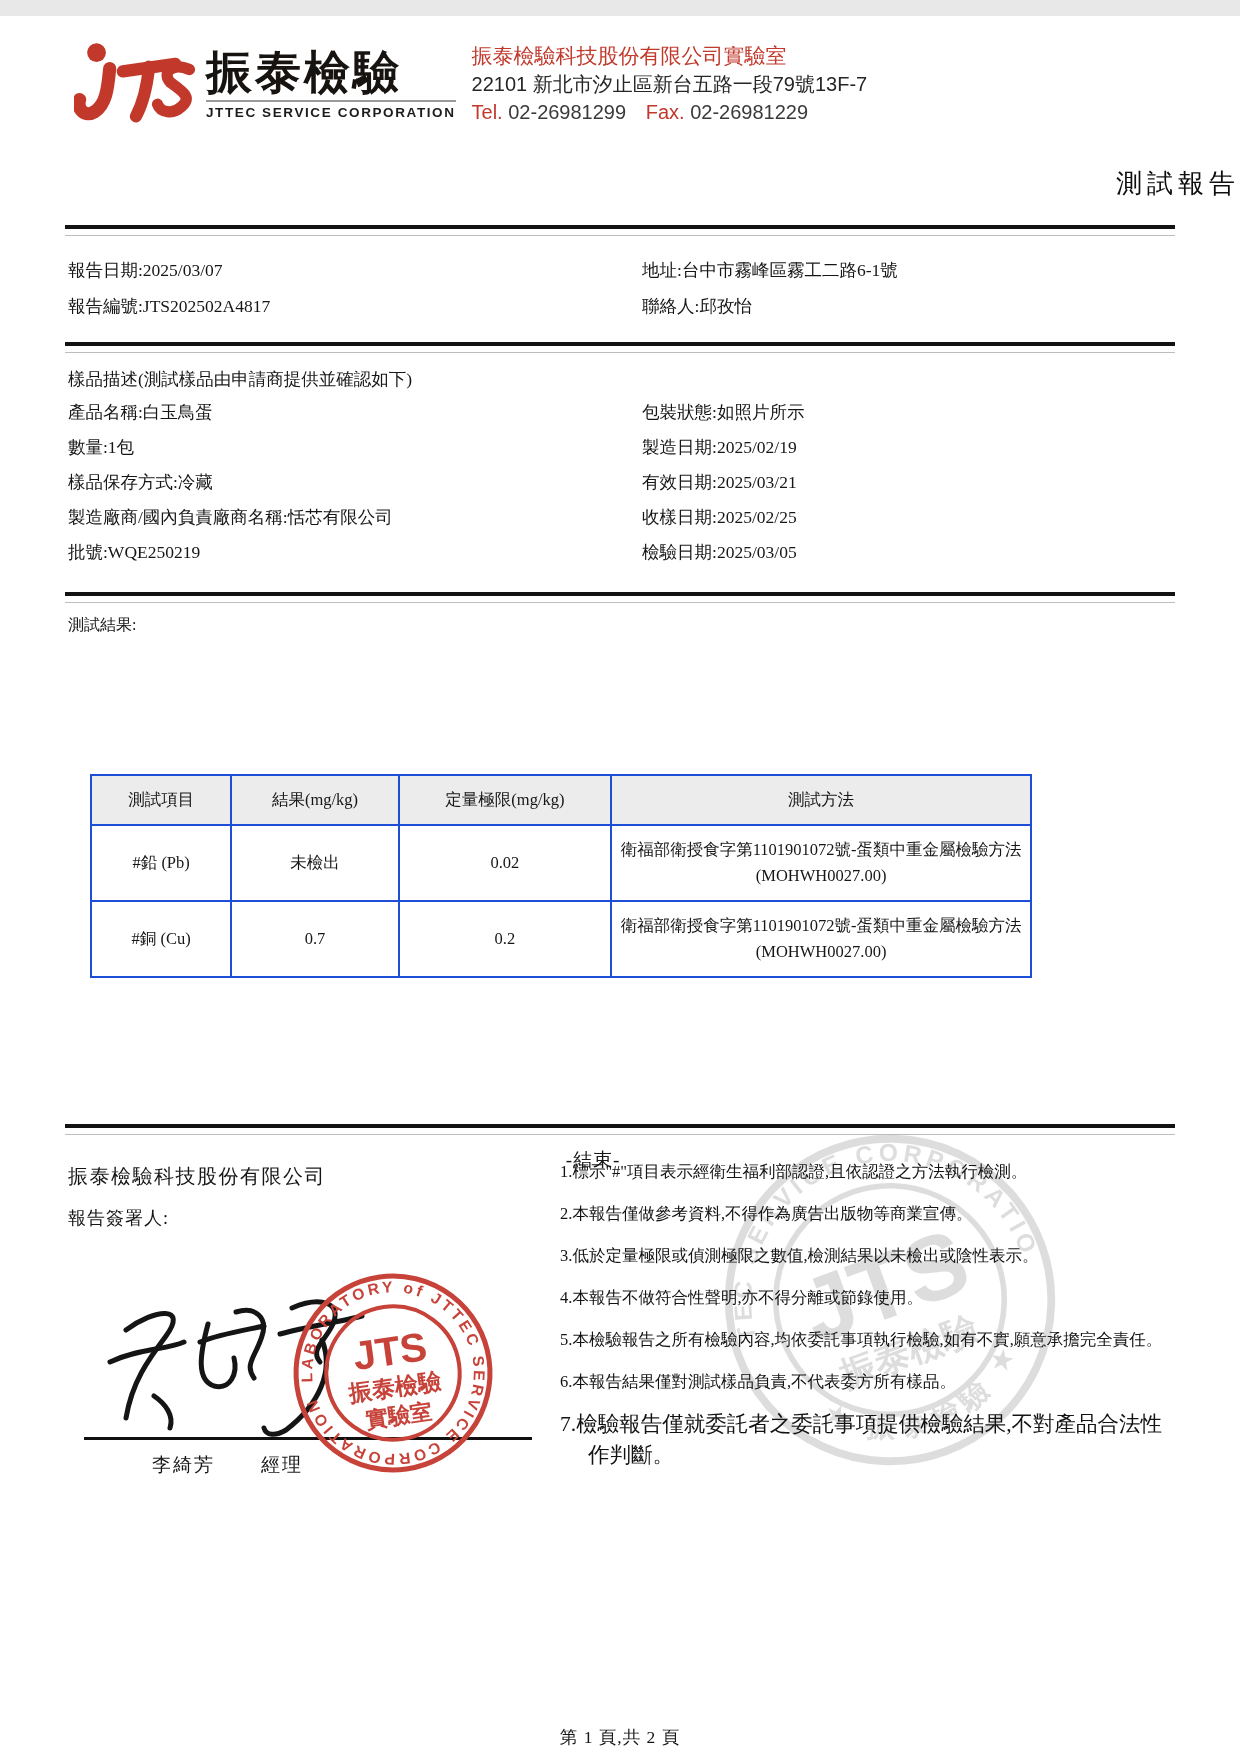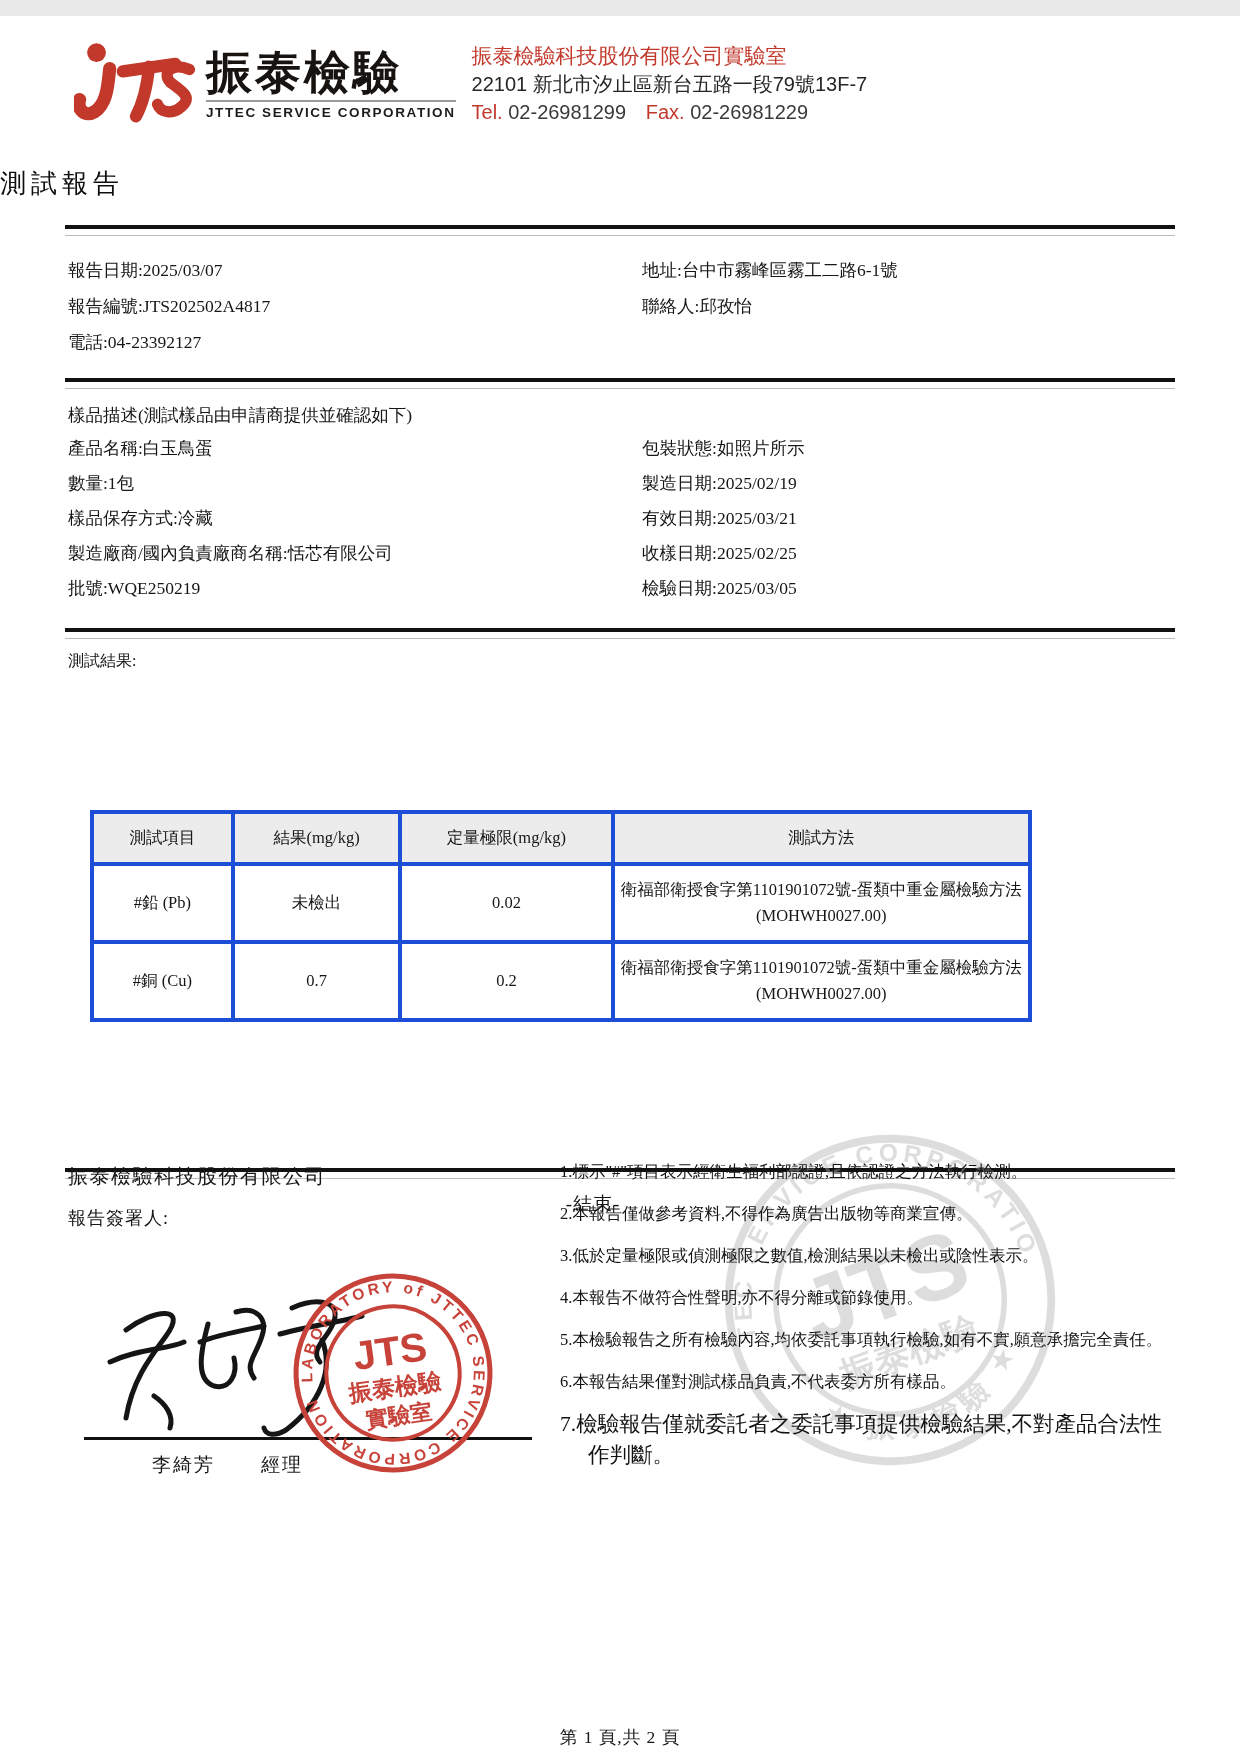--- a/index.html
+++ b/index.html
@@ -15,37 +15,37 @@
   .logo-cn{font-size:46px;font-weight:900;letter-spacing:3px;color:#171310;line-height:1.05;margin-top:8px;}
   .logo-divider{height:2px;background:#9a9a9a;margin:4px 0 3px 0;}
   .logo-en{font-size:13.5px;font-weight:bold;letter-spacing:1.6px;color:#1c1c1c;white-space:nowrap;}
   .org-block{margin-left:16px;font-family:"Liberation Sans","DejaVu Sans",sans-serif;padding-top:2px;}
   .org-name{font-size:21px;font-weight:normal;color:#c2392c;line-height:1.35;}
   .org-addr{font-size:20px;color:#262626;line-height:1.4;}
   .org-contact{font-size:20px;color:#333;line-height:1.4;}
   .org-contact .red-label{color:#c2392c;}
   .org-contact .num{color:#3a3a3a;margin-right:14px;}
   
-  .doc-title{text-align:left;font-size:26px;letter-spacing:5px;margin-top:36px;color:#0e0e0e;}
+  .doc-title{text-align:right;font-size:26px;letter-spacing:5px;margin-top:36px;color:#0e0e0e;}
   .rule-thick{margin:0 65px;height:6px;border-top:4px solid #121212;border-bottom:1px solid #bcbcbc;}
   .rule-1{margin-top:24px;}
   .rule-2{margin-top:6px;}
   .rule-3{margin-top:8px;}
   .rule-4{margin-top:146px;}
   
   .pair-grid{padding:16px 68px 12px 68px;display:grid;grid-template-columns:52% 48%;}
   .pair-grid .cell{font-size:17.5px;line-height:36px;white-space:nowrap;}
   .sample-wrap{padding:10px 68px 14px 68px;}
   .sample-heading{font-size:17.5px;line-height:32px;}
   .sample-grid{display:grid;grid-template-columns:52% 48%;}
   .sample-grid .cell{font-size:17.5px;line-height:35px;white-space:nowrap;}
   .results-heading{padding:12px 68px 0 68px;font-size:16px;}
   
   .results-table{border-collapse:collapse;margin:138px 0 0 90px;width:942px;table-layout:fixed;}
-  .results-table th,.results-table td{border:4px solid #1d4ed8;text-align:center;vertical-align:middle;
+  .results-table th,.results-table td{border:2px solid #1d4ed8;text-align:center;vertical-align:middle;
     font-size:16.5px;font-weight:normal;padding:2px 4px;}
   .results-table th{background:#ececec;height:44px;}
   .results-table td{height:70px;}
   .col-item{width:14.5%;}
   .col-result{width:17.5%;}
   .col-loq{width:22.5%;}
   .col-method{width:45.5%;}
   .method-line{line-height:26px;}
   
   .end-marker{margin-top:12px;text-align:center;font-size:19px;letter-spacing:1px;position:relative;left:-27px;}
@@ -99,21 +99,20 @@
   </div>
 
   <div class="doc-title">測試報告</div>
   <div class="rule-thick rule-1"></div>
 
   <div class="pair-grid">
     <div class="cell">報告日期:2025/03/07</div>
     <div class="cell">地址:台中市霧峰區霧工二路6-1號</div>
     <div class="cell">報告編號:JTS202502A4817</div>
     <div class="cell">聯絡人:邱孜怡</div>
-    <div class="cell">電話:04-23392127</div>
   </div>
   <div class="rule-thick rule-2"></div>
 
   <div class="sample-wrap">
     <div class="sample-heading">樣品描述(測試樣品由申請商提供並確認如下)</div>
     <div class="sample-grid">
       <div class="cell">產品名稱:白玉鳥蛋</div>
       <div class="cell">包裝狀態:如照片所示</div>
       <div class="cell">數量:1包</div>
       <div class="cell">製造日期:2025/02/19</div>

